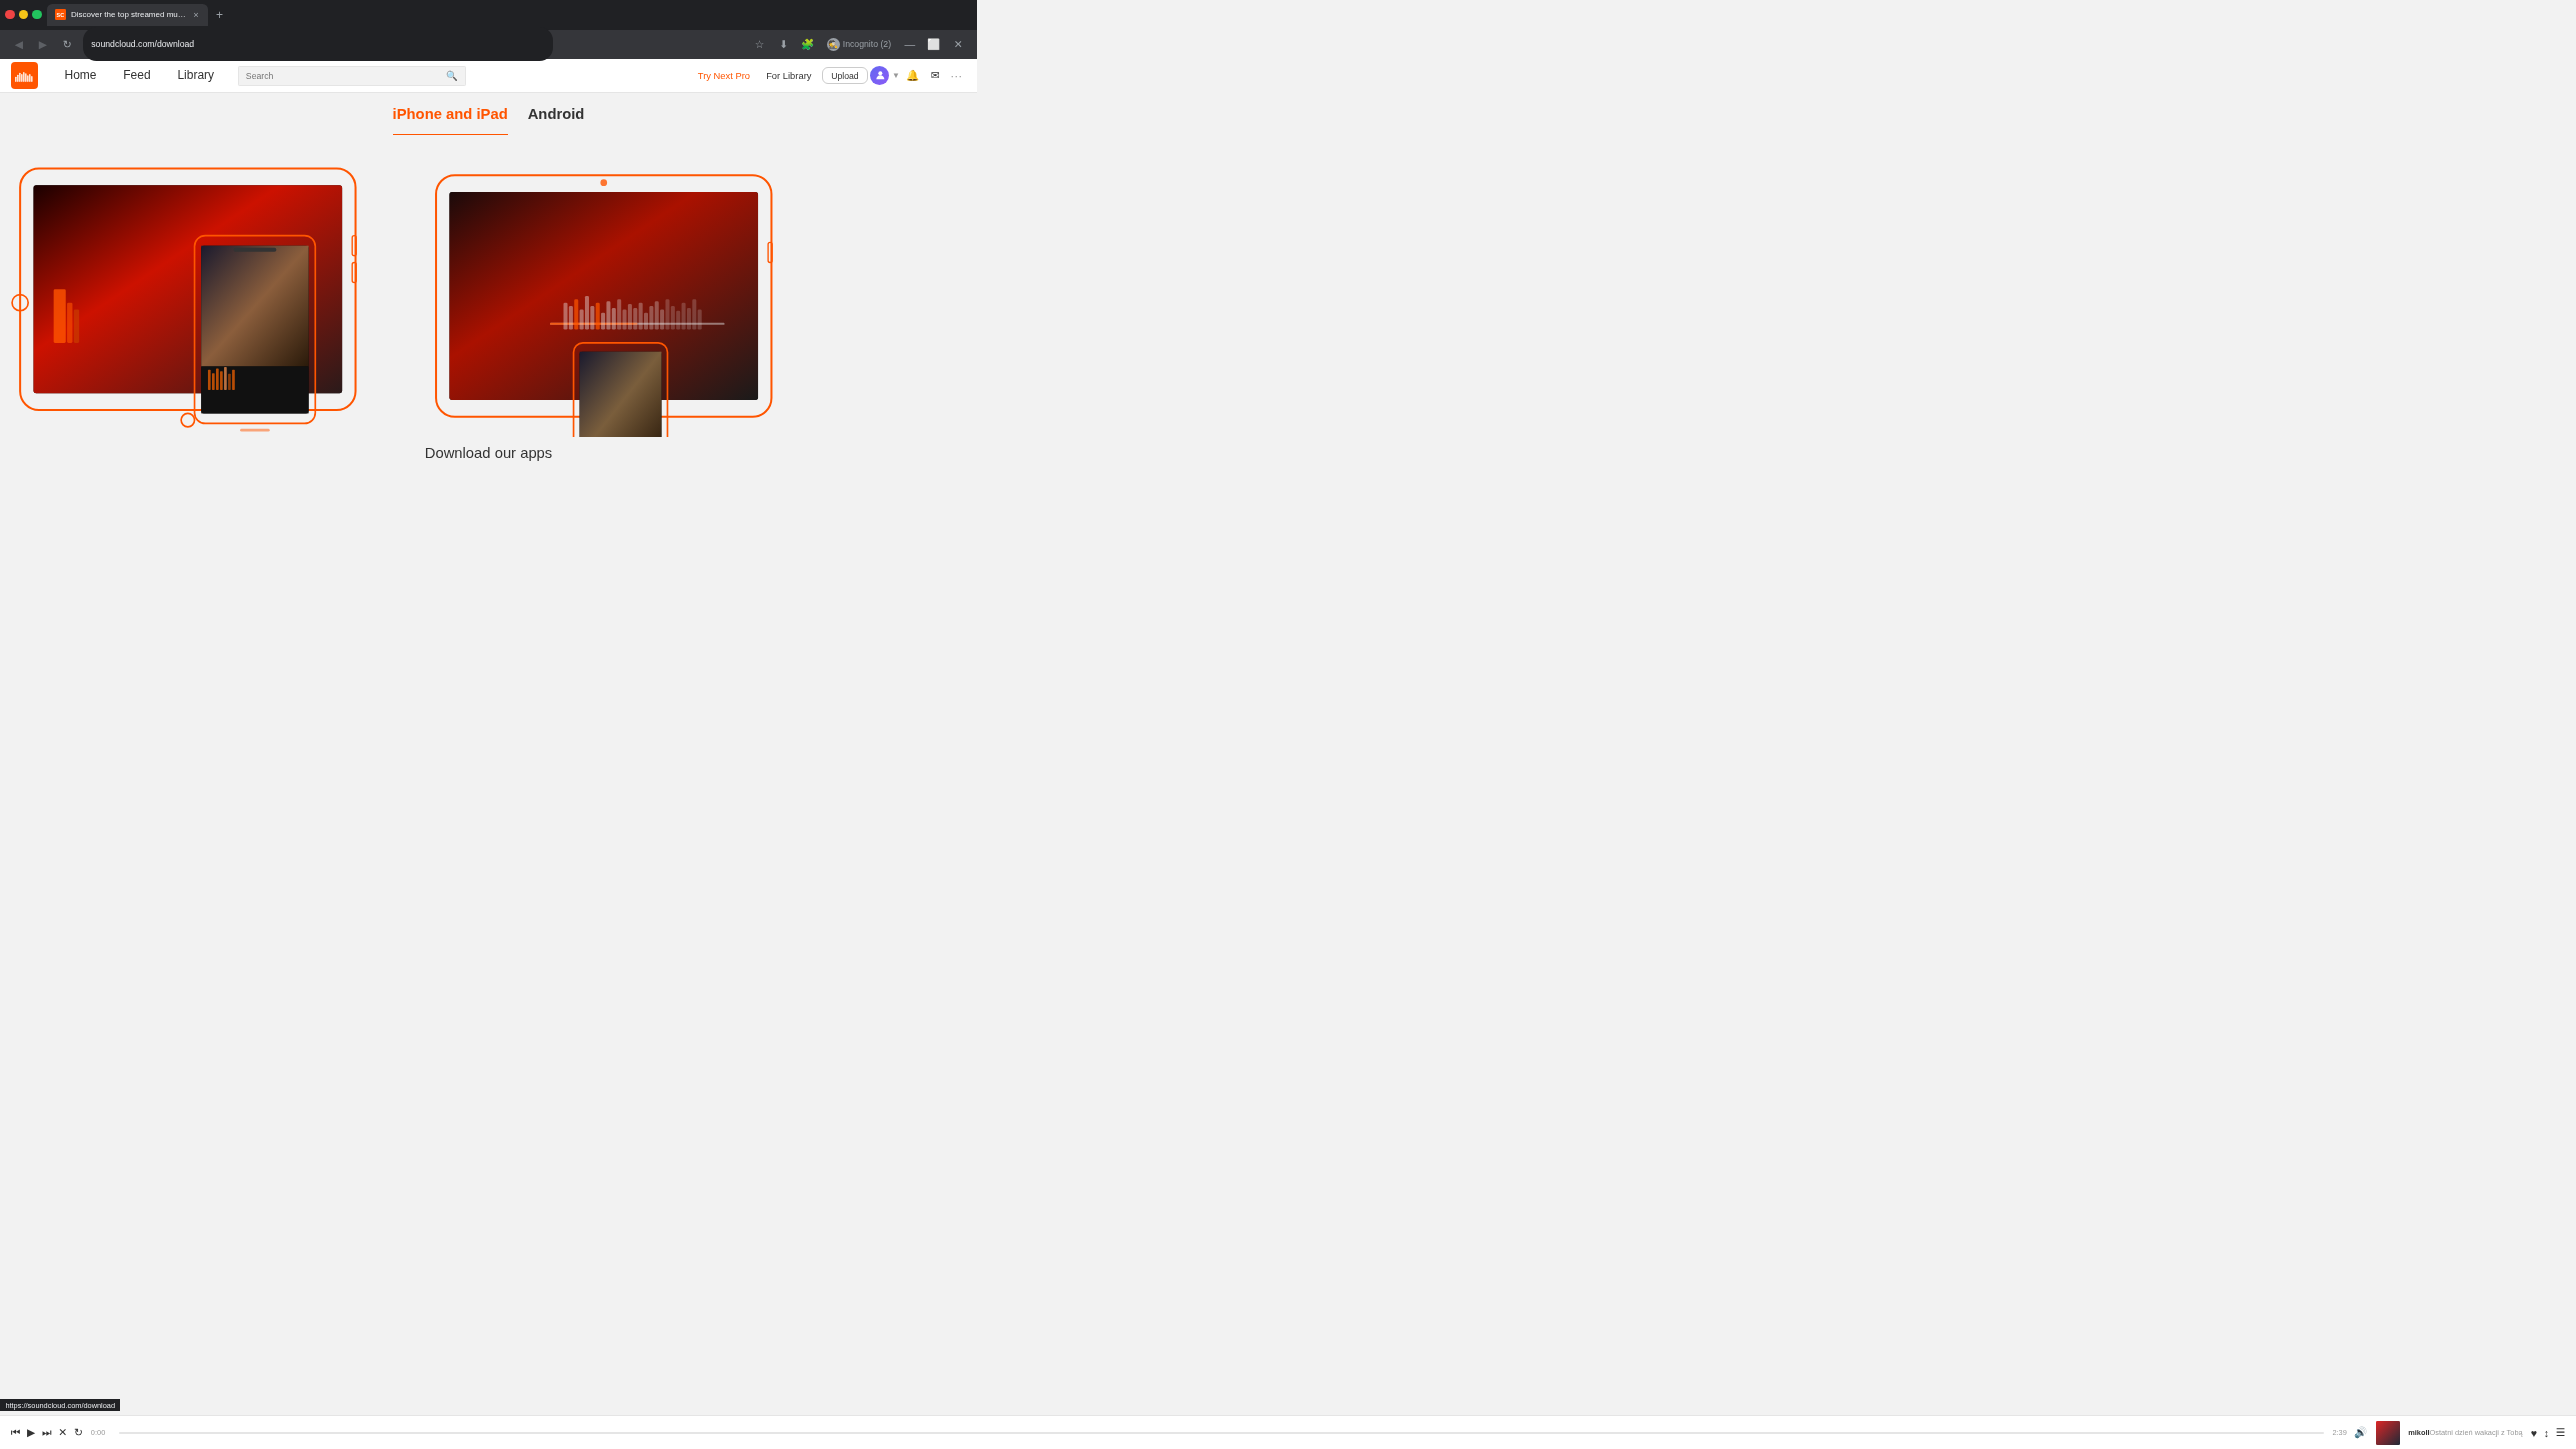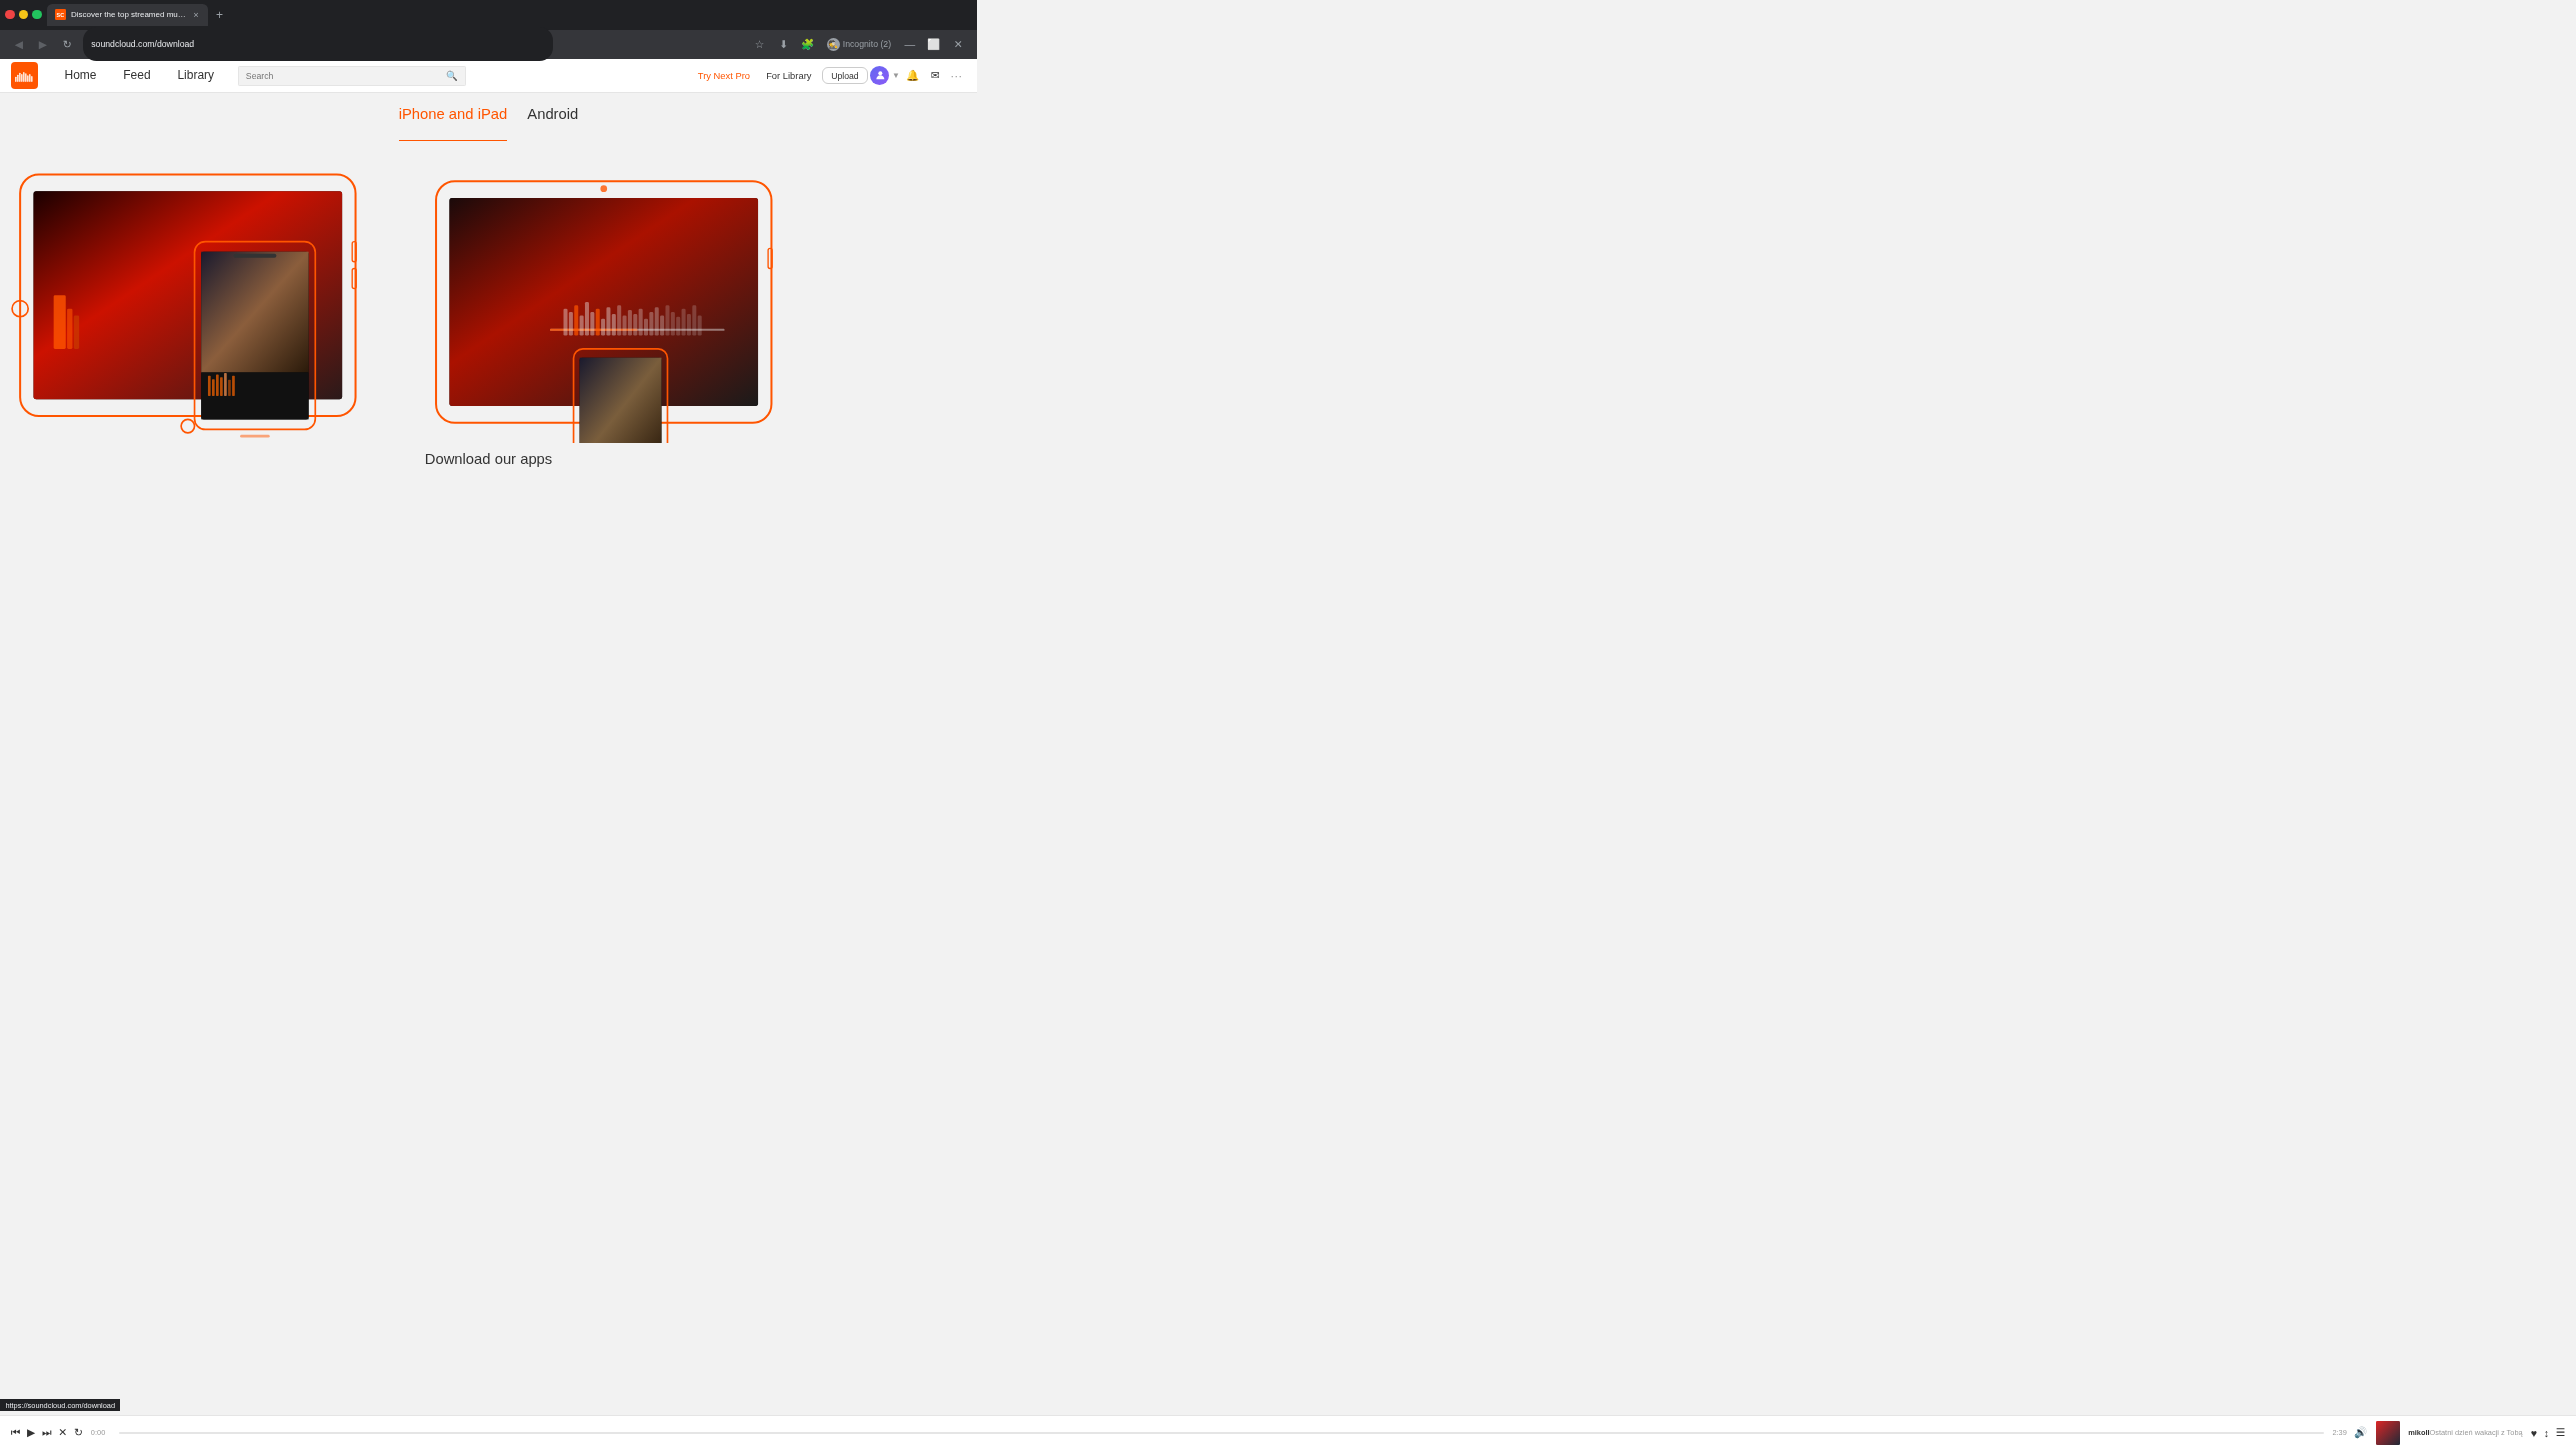--- a/index.html
+++ b/index.html
@@ -304,23 +304,23 @@
 
     
     .device-tabs {
       display: flex;
       align-items: center;
       gap: 20px;
       margin-bottom: 20px;
     }
     .device-tab {
       font-size: 14.8px;
-      font-weight: 400;
-      cursor: pointer;
-      padding-bottom: 18px;
+      font-weight: 700;
+      cursor: pointer;
+      padding-bottom: 12px;
       border-bottom: 1.3px solid transparent;
       color: #333;
     }
     .device-tab.active {
       color: #ff5500;
       border-bottom-color: #ff5500;
     }
 
     .download-text {
       font-size: 14.8px;

